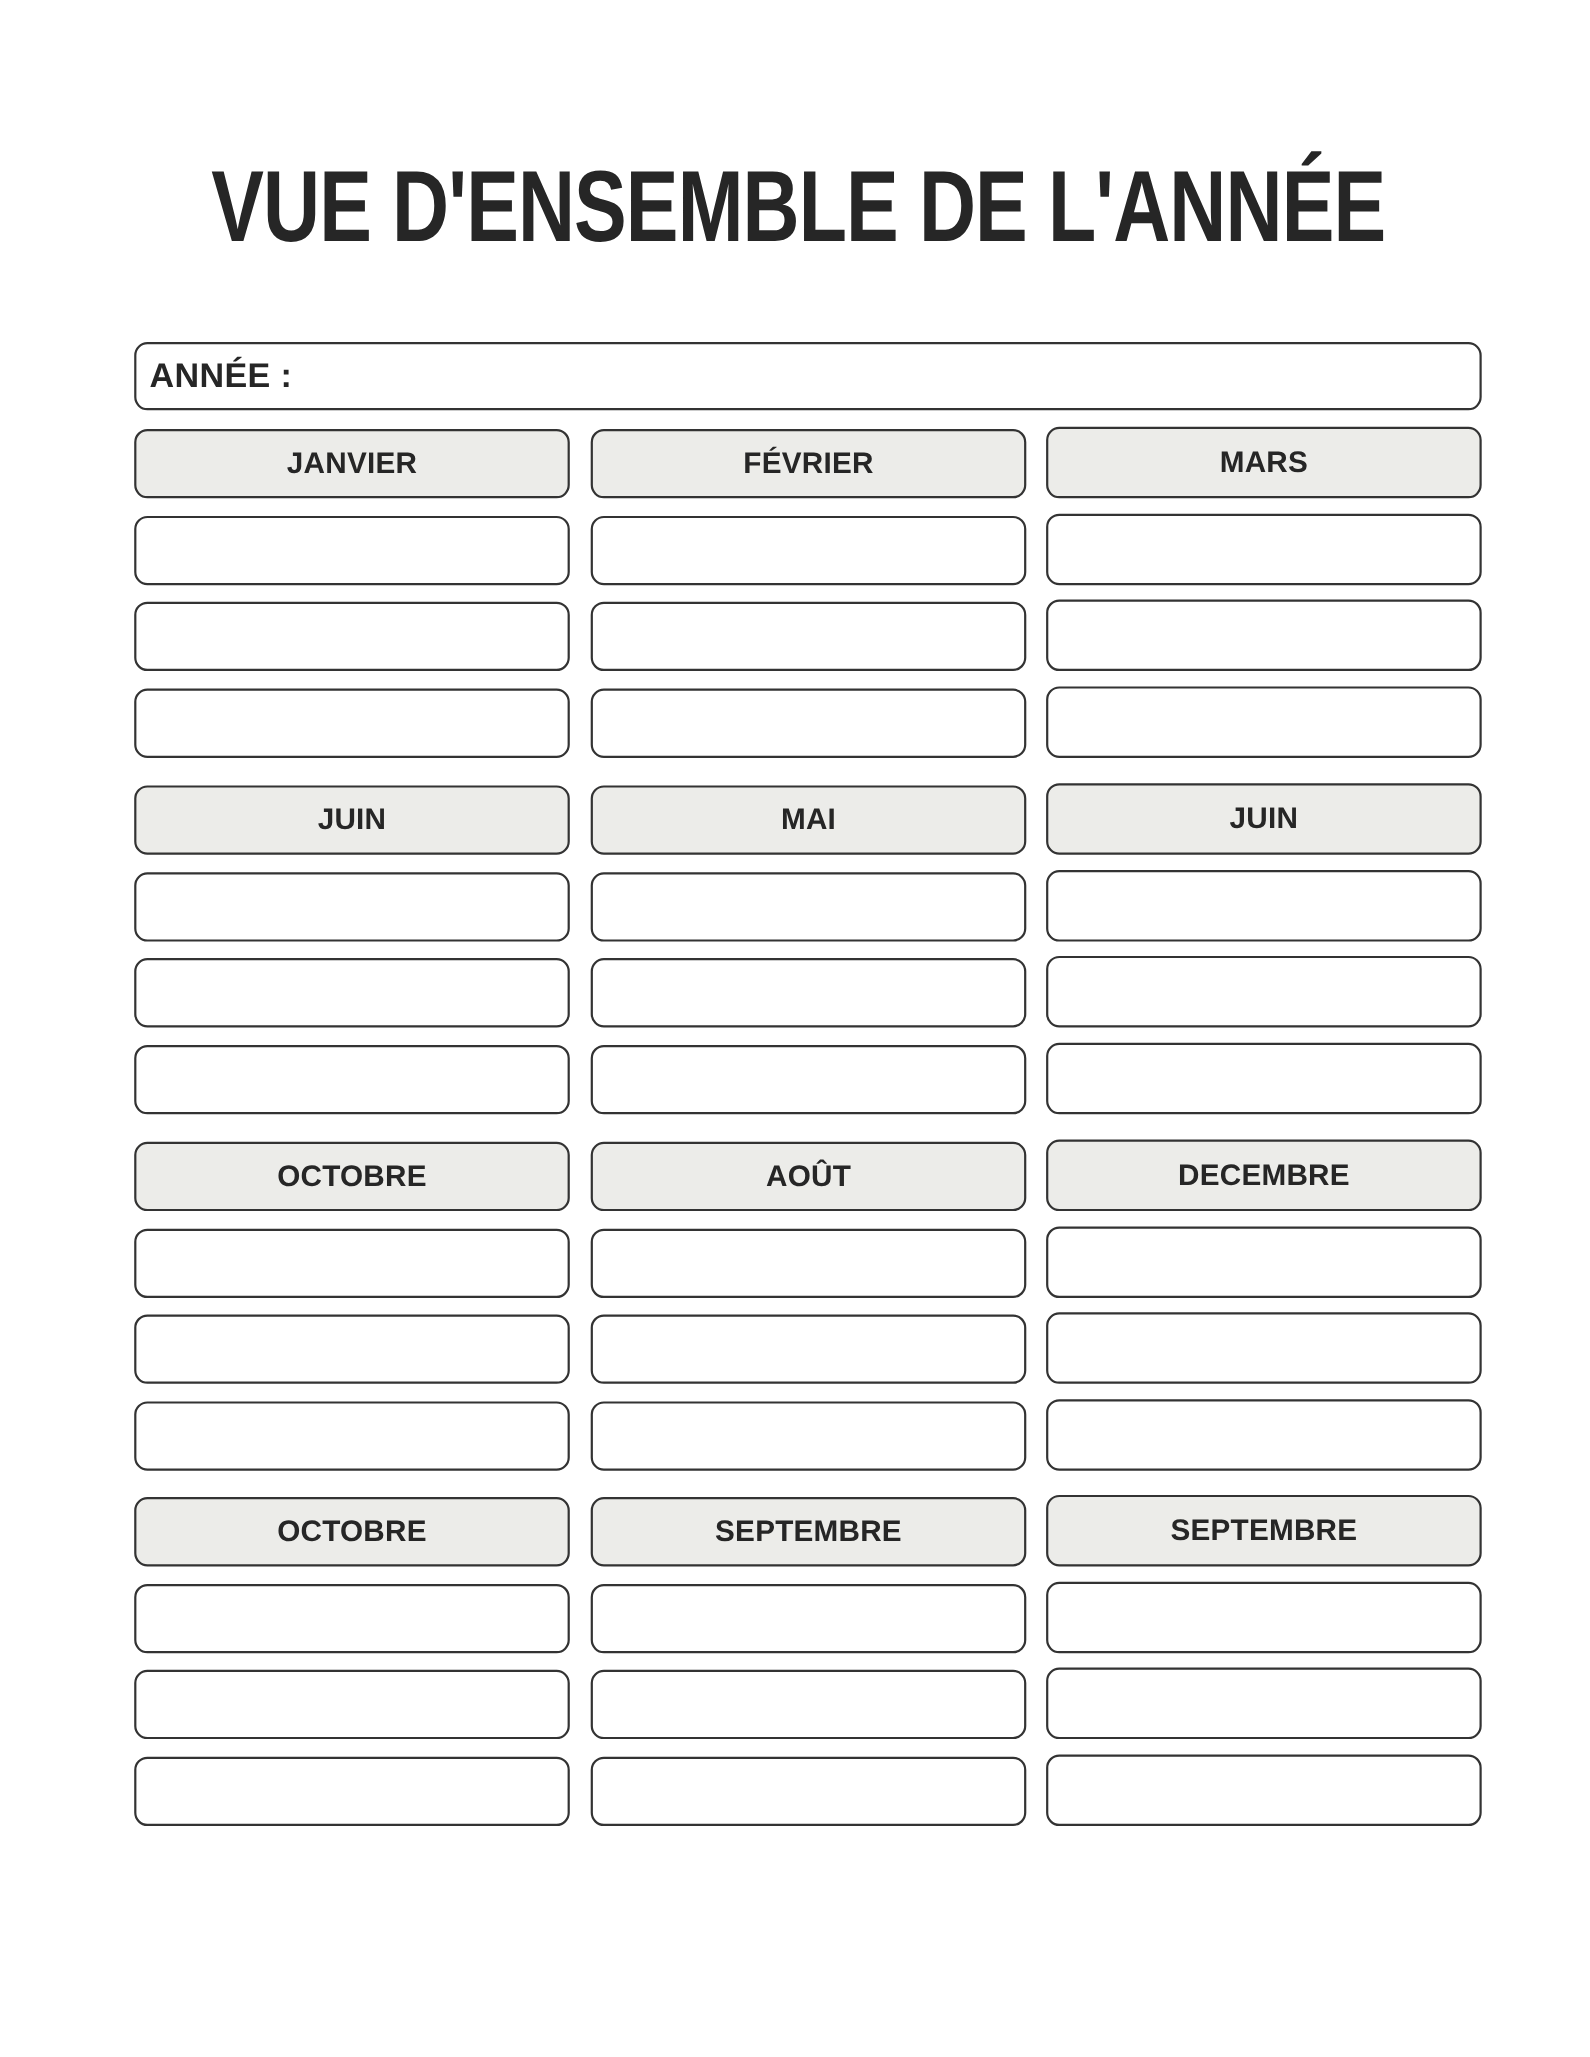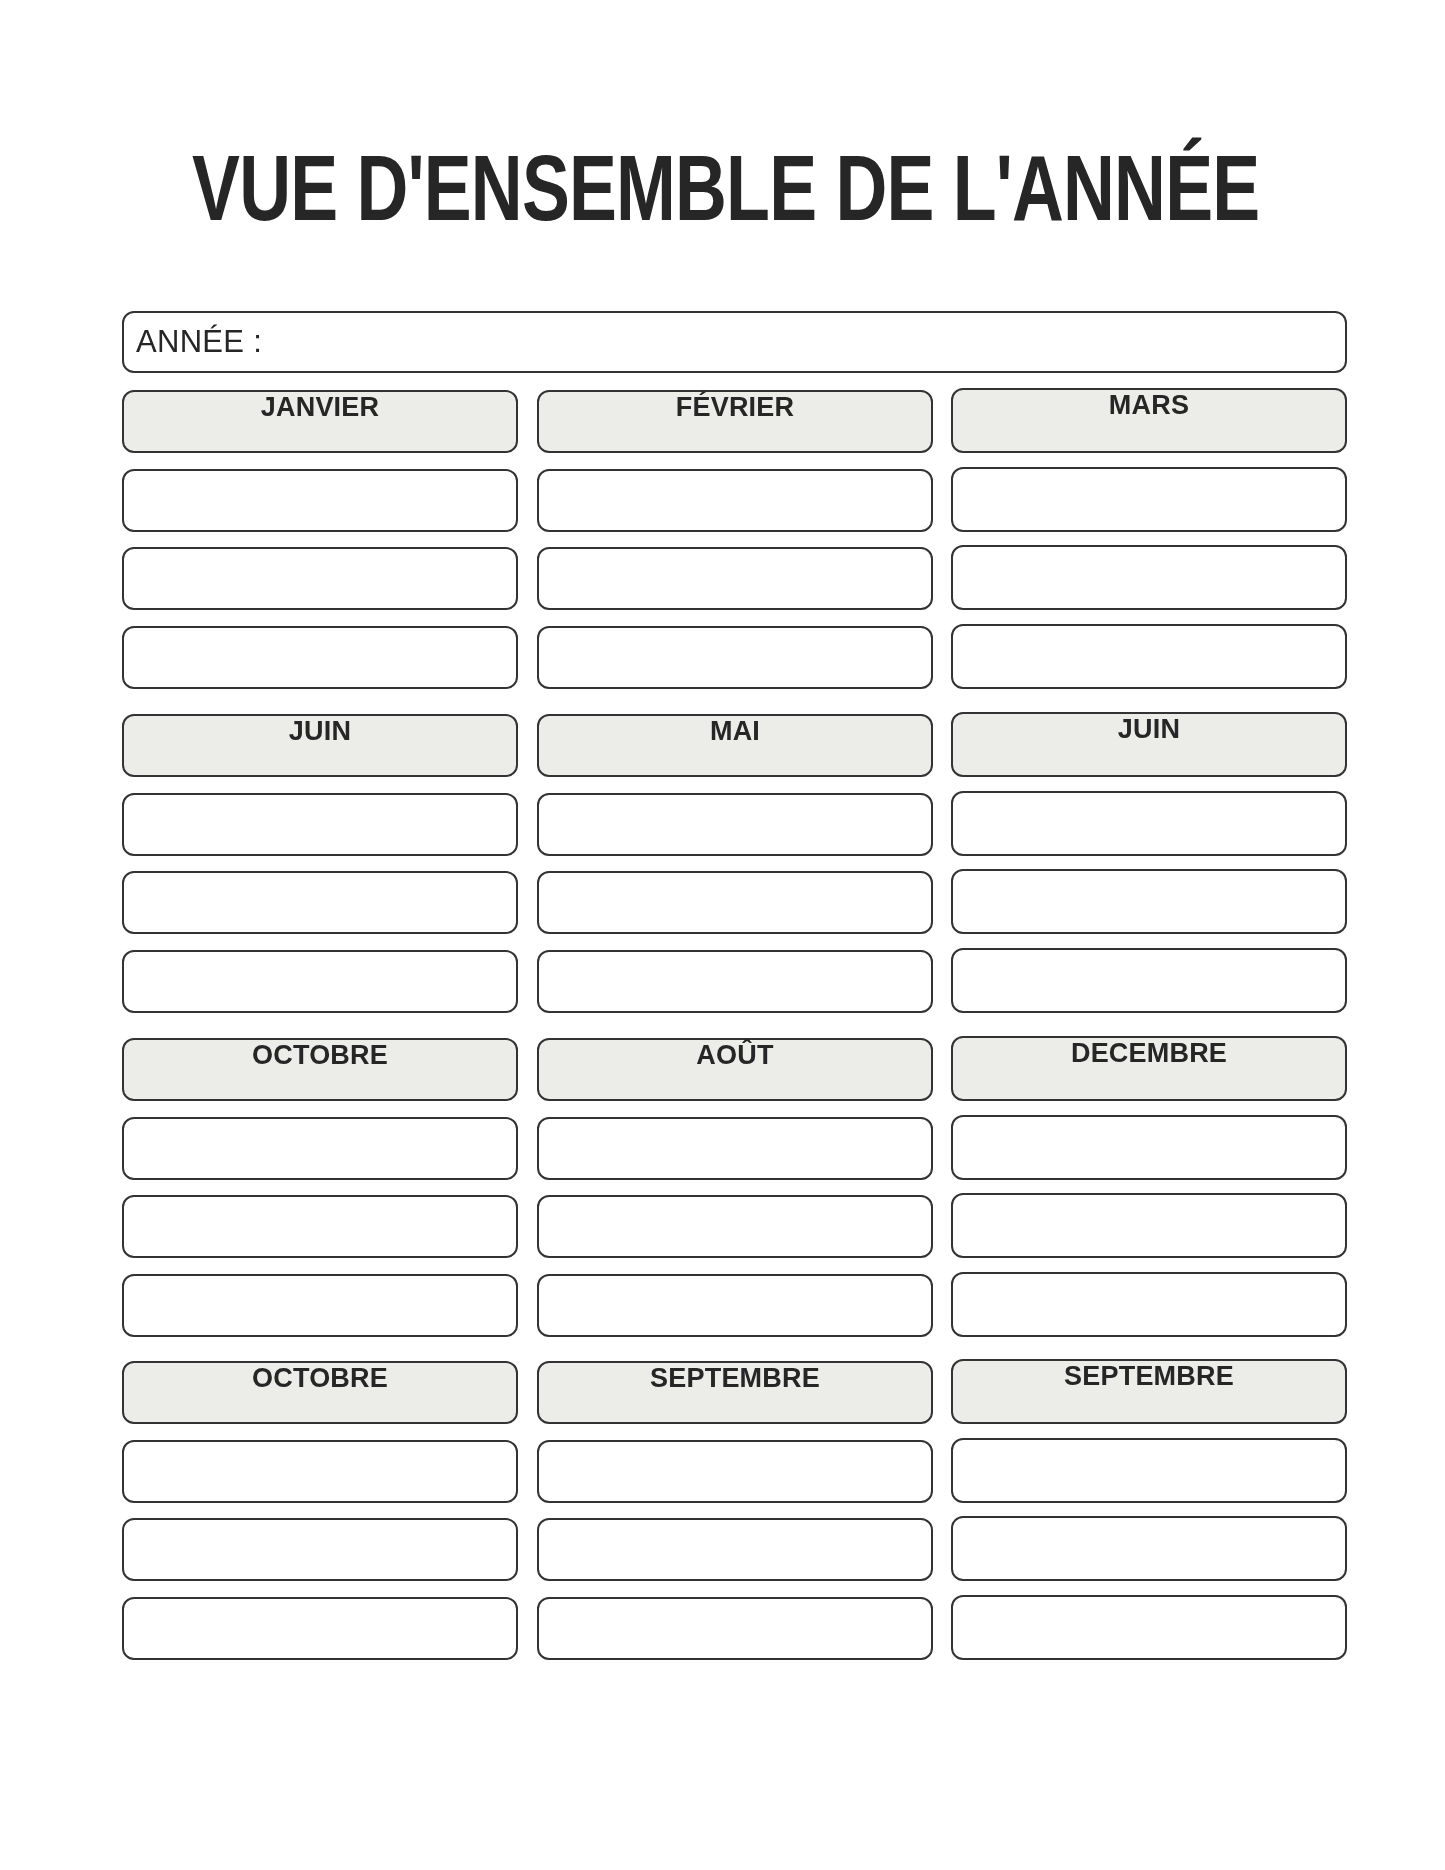--- a/index.html
+++ b/index.html
@@ -39,21 +39,21 @@
       height: 62px;
       box-sizing: border-box;
       border: 2px solid #333333;
       border-radius: 12px;
       background: #ffffff;
       display: flex;
       align-items: center;
       padding-left: 12px;
     }
     .year-label {
-      font-weight: normal;
+      font-weight: bold;
       font-size: 31px;
       color: #262626;
       letter-spacing: 0.3px;
     }
     .year-value {
       flex: 1;
       height: 100%;
       border: none;
       outline: none;
       background: transparent;
@@ -92,21 +92,21 @@
       background: #ffffff;
     }
     .month.c2 .box {
       height: 65px;
       margin-top: -2px;
     }
     .month-header {
       top: 2px;
       background: #ecece9;
       display: flex;
-      align-items: flex-start;
+      align-items: center;
       justify-content: center;
     }
     .month-name {
       font-weight: bold;
       font-size: 27px;
       color: #262626;
       letter-spacing: 0.2px;
     }
     .entry { }
     .entry.r0 { top: 81px; }

